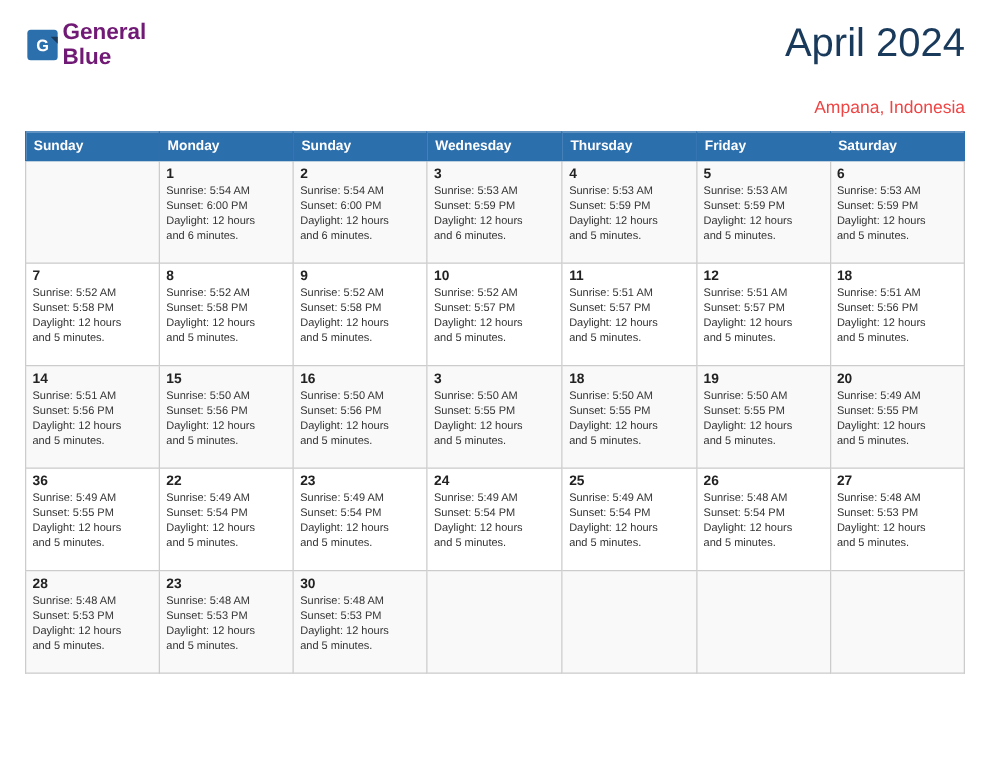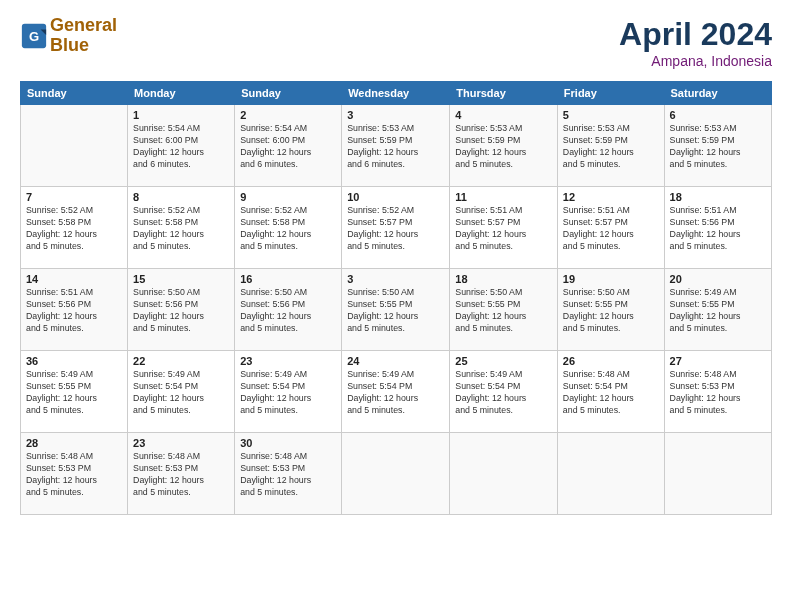--- a/index.html
+++ b/index.html
@@ -21,39 +21,40 @@
       align-items: flex-start;
       margin-bottom: 12px;
     }
     .logo {
       display: flex;
       align-items: center;
     }
     .logo-text {
       font-size: 18px;
       font-weight: bold;
-      color: #a16207;
+      color: #701a75;
       line-height: 1.1;
     }
     .logo-icon {
       width: 28px;
       height: 28px;
       margin-right: 2px;
     }
     .title-block {
       text-align: right;
     }
     .month-title {
       font-size: 32px;
-      font-weight: bold;
+      font-weight: normal;
       color: #1a3a5c;
     }
     .location {
       font-size: 14px;
-      color: #701a75;
+      color: #ef4444;
+      margin-top: 24px;
     }
     .calendar {
       width: 100%;
       border-collapse: collapse;
       font-size: 9.5px;
     }
     .calendar thead tr th {
       background: #2c6fad;
       color: #fff;
       text-align: left;

